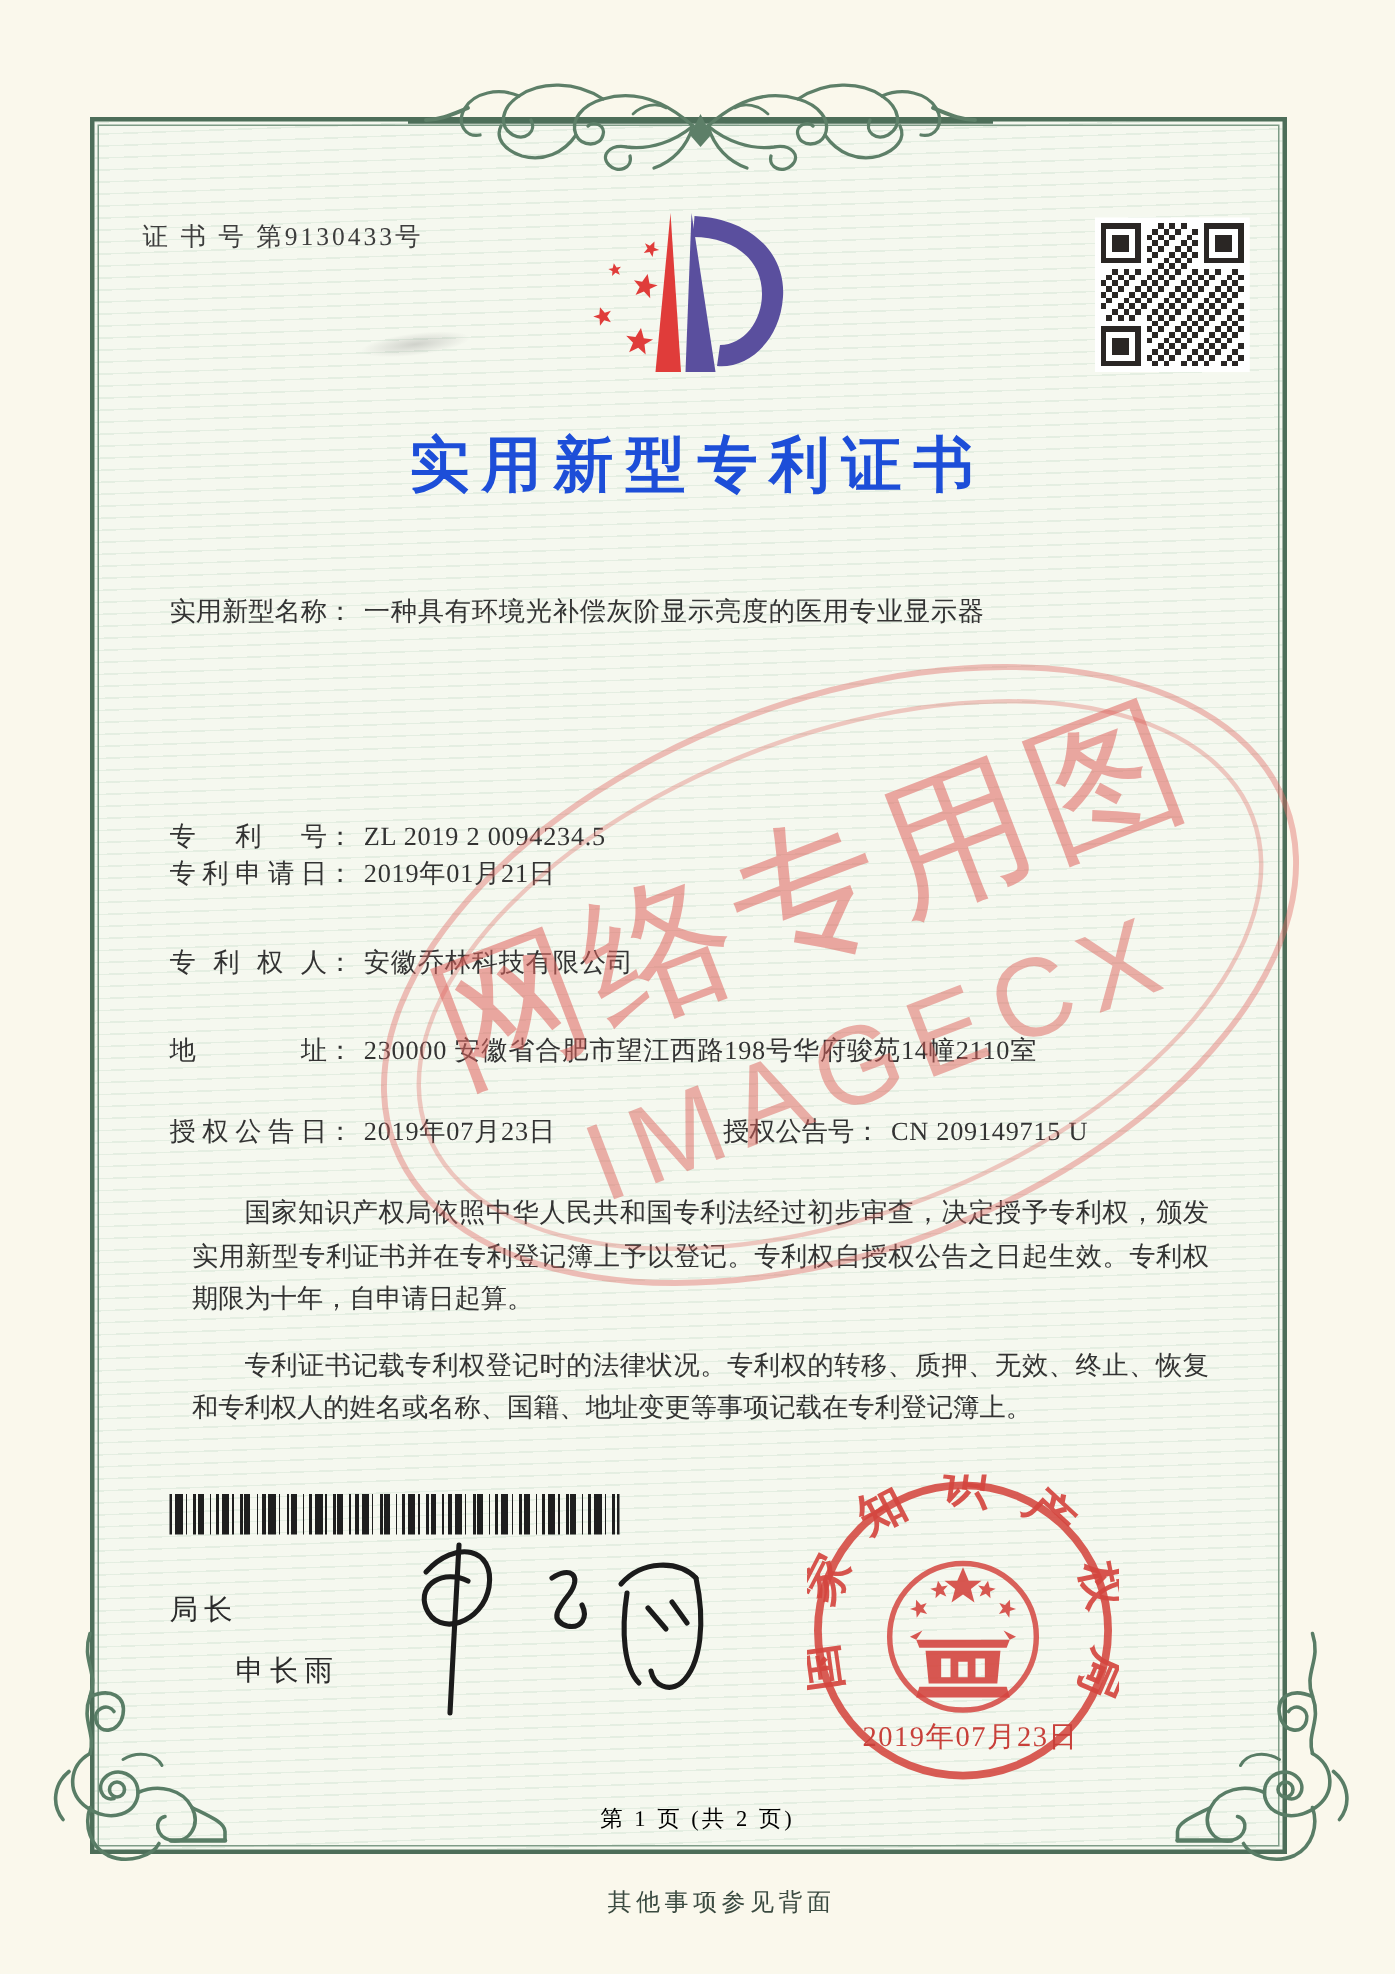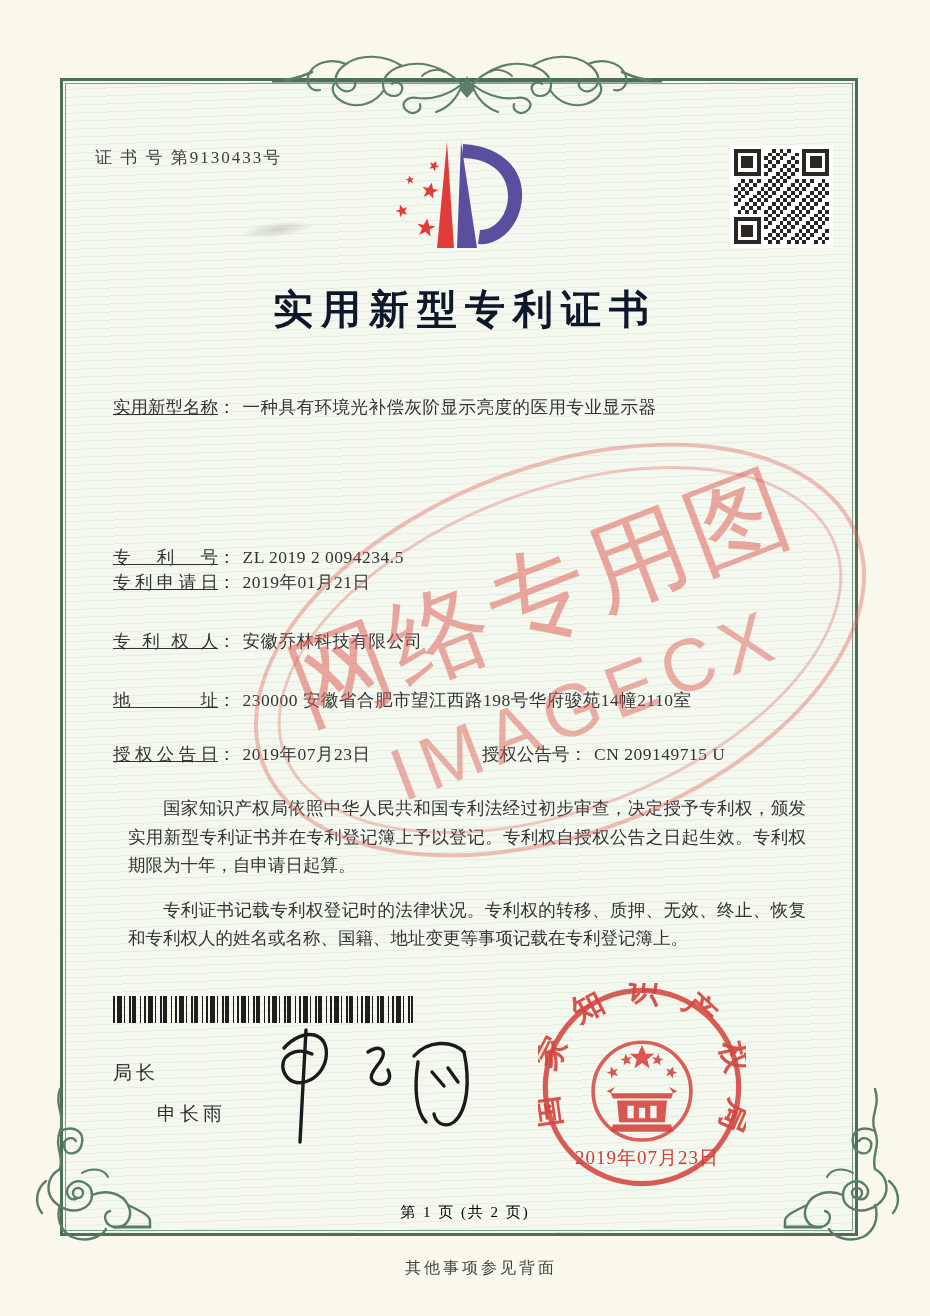--- a/index.html
+++ b/index.html
@@ -22,24 +22,24 @@
   .corner-orn.bl { left:26px; }
   .corner-orn.br { left:781px; transform:scaleX(-1); }
   
   .cert-no { position:absolute; left:95px; top:146px; font-size:17px; letter-spacing:2px; color:#3d3d3d; }
   .logo { position:absolute; left:390px; top:136px; width:150px; height:122px; }
   .smudge { position:absolute; left:240px; top:222px; width:74px; height:15px;
     background:radial-gradient(ellipse at center, rgba(110,110,110,0.28), rgba(110,110,110,0) 70%);
     transform:rotate(-7deg); }
   .qr { position:absolute; left:730px; top:145px; width:103px; height:103px; background:#fff; }
   .title { position:absolute; left:0; top:282px; width:100%; text-align:center;
-    font-size:40px; font-weight:600; letter-spacing:8px; color:#0f172a; }
+    font-size:40px; font-weight:600; letter-spacing:8px; color:#1d4ed8; }
   
   .frow { position:absolute; left:113px; width:760px; font-size:17.5px; color:#333; white-space:nowrap; }
-  .flabel { display:inline-block; width:105px; text-align:justify; text-align-last:justify; vertical-align:bottom;text-decoration:underline; }
+  .flabel { display:inline-block; width:105px; text-align:justify; text-align-last:justify; vertical-align:bottom; }
   .fcolon { margin-right:7px; }
   .fval { letter-spacing:0.5px; }
   .grant2 { position:absolute; left:369px; top:0; }
   
   .body-text { position:absolute; left:112px; top:778px; width:710px;
     font-size:17.5px; line-height:28.5px; color:#333; text-align:justify; }
   .body-text p { text-indent:2em; margin:16px; }
   
   .barcode { position:absolute; left:113px; top:996px; width:300px; height:27px;
     background:repeating-linear-gradient(90deg,

